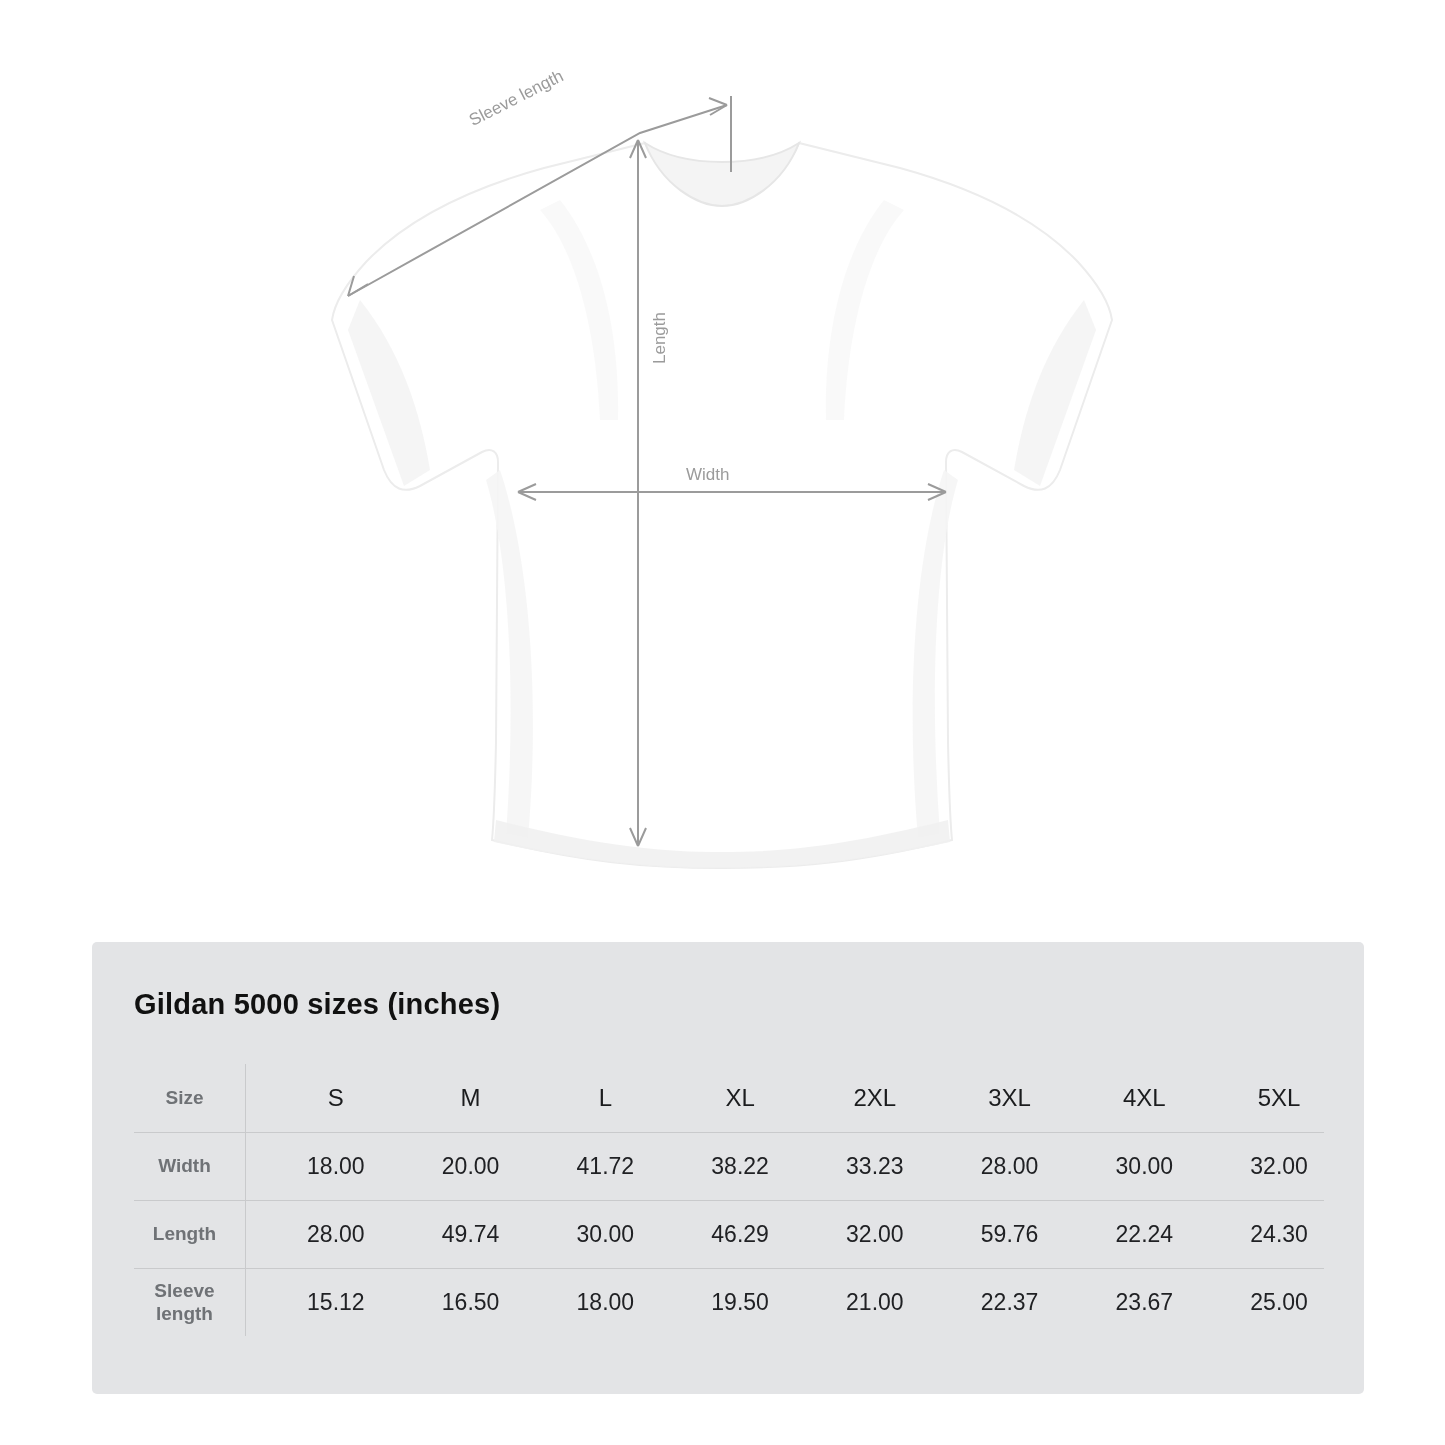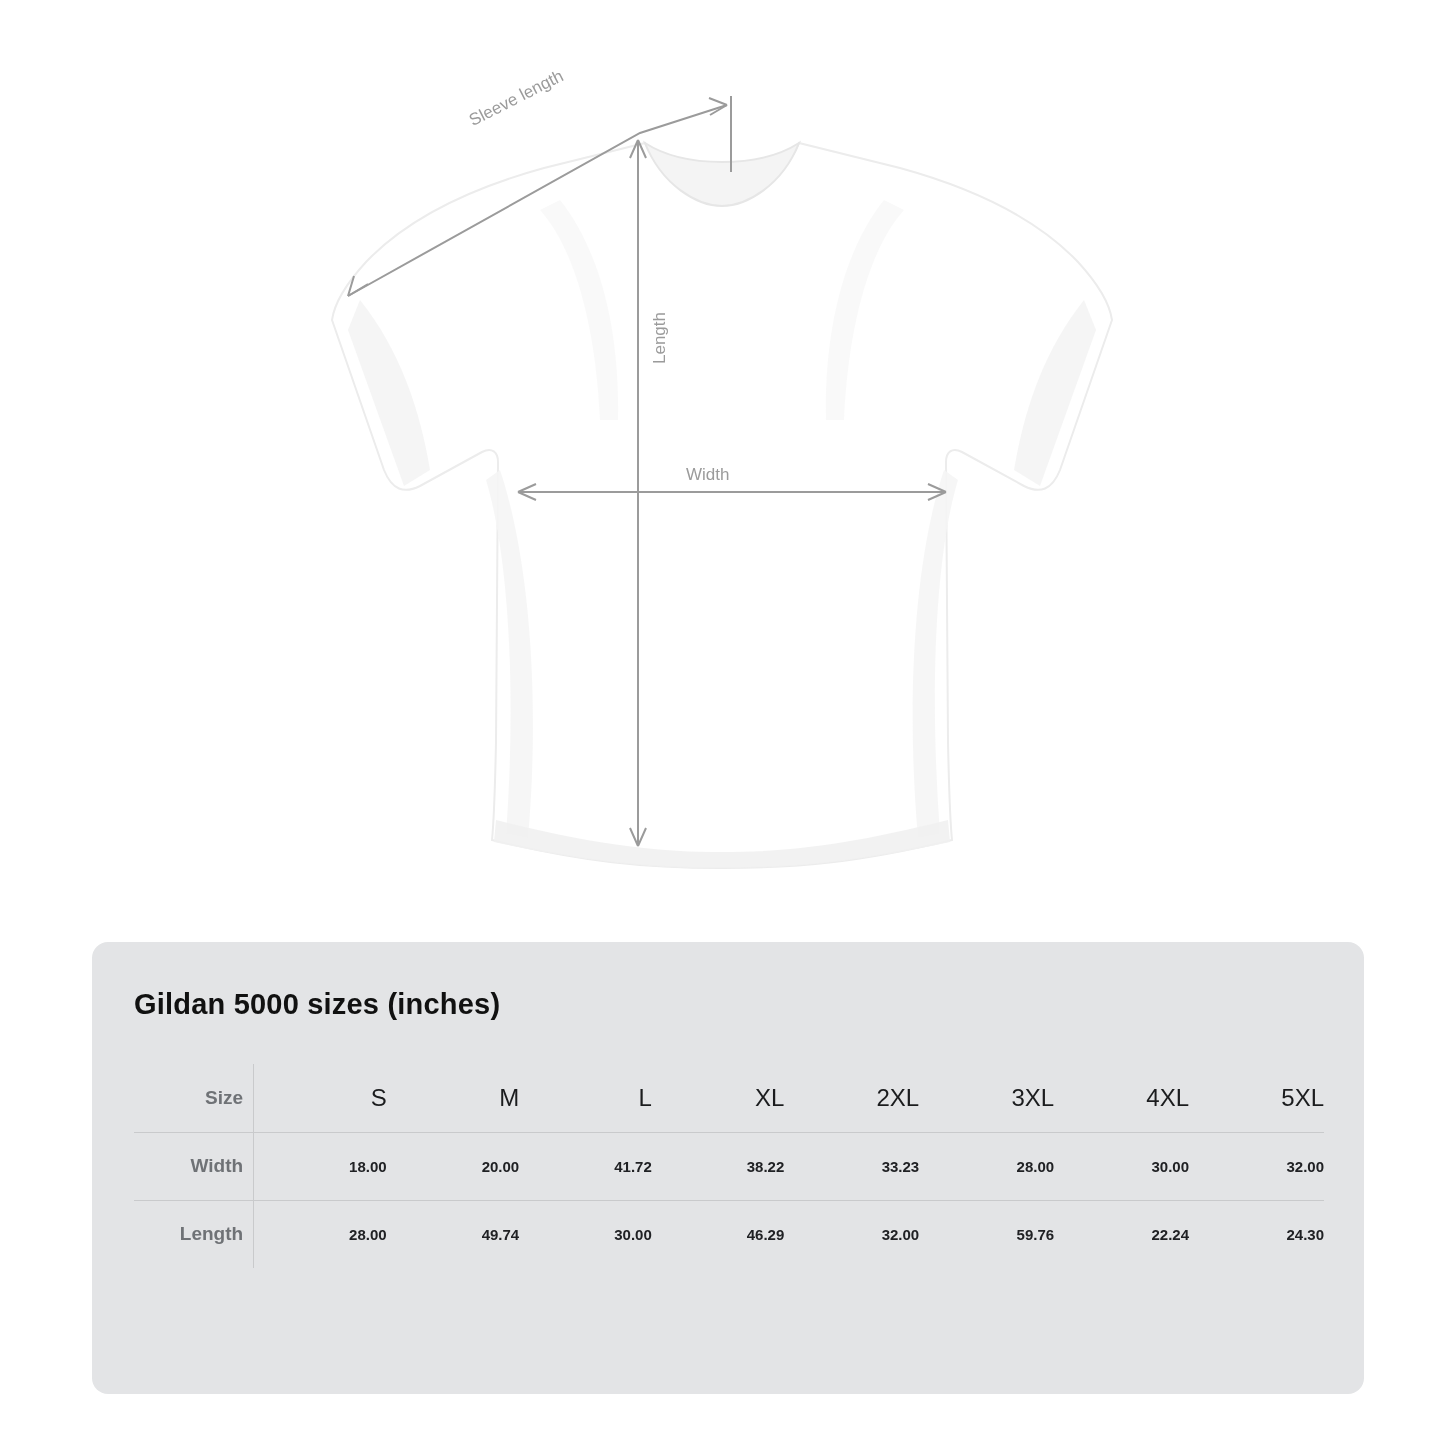--- a/index.html
+++ b/index.html
@@ -61,61 +61,61 @@
   }
 
   
   .table-card {
     position: absolute;
     left: 92px;
     top: 942px;
     width: 1272px;
     height: 452px;
     background: #e3e4e6;
-    border-radius: 16px;
+    border-radius: 5px;
   }
   .table-title {
     position: absolute;
     left: 42px;
     top: 46px;
     font-size: 29px;
     font-weight: bold;
     color: #111111;
     letter-spacing: 0.2px;
   }
   table.sizes {
     position: absolute;
     left: 42px;
     top: 122px;
     width: 1190px;
     border-collapse: collapse;
   }
   table.sizes th,
   table.sizes td {
-    text-align: right;
+    text-align: center;
     padding: 0;
     vertical-align: middle;
   }
   table.sizes tr {
     height: 68px;
   }
   table.sizes .rowhead {
     width: 148px;
     color: #6f7276;
     font-size: 19px;
     font-weight: bold;
     padding-right: 10px;
     border-right: 1px solid #c9cacc;
     line-height: 1.25;
   }
   table.sizes td.cell,
   table.sizes th.cell {
     color: #202124;
-    font-size: 15px;
-    font-weight: bold;
+    font-size: 23px;
+    font-weight: normal;
     padding-left: 45px;
     width: 130px;
   }
   table.sizes thead th.cell {
     font-weight: normal;
     font-size: 24px;
     color: #1b1c1e;
   }
   table.sizes tbody tr {
     border-top: 1px solid #c9cacc;
@@ -241,17 +241,31 @@
           <td class="rowhead">Length</td>
           <td class="cell">28.00</td>
           <td class="cell">49.74</td>
           <td class="cell">30.00</td>
           <td class="cell">46.29</td>
           <td class="cell">32.00</td>
           <td class="cell">59.76</td>
           <td class="cell">22.24</td>
           <td class="cell">24.30</td>
         </tr>
+        <tr>
+          <td class="rowhead sleeve-head">
+            <span>Sleeve</span>
+            <span>length</span>
+          </td>
+          <td class="cell">15.12</td>
+          <td class="cell">16.50</td>
+          <td class="cell">18.00</td>
+          <td class="cell">19.50</td>
+          <td class="cell">21.00</td>
+          <td class="cell">22.37</td>
+          <td class="cell">23.67</td>
+          <td class="cell">25.00</td>
+        </tr>
       </tbody>
     </table>
   </div>
 
 </div>
 
 </body></html>

